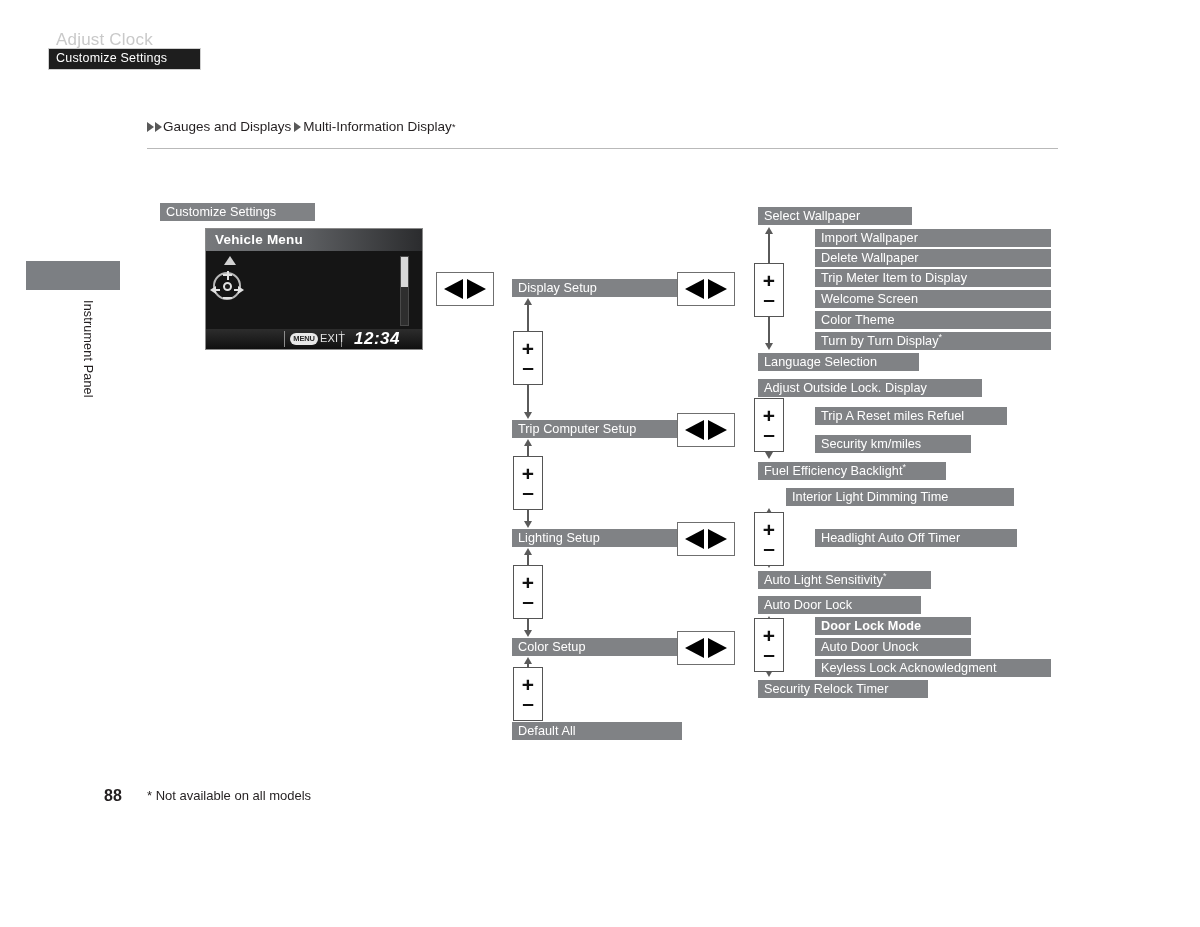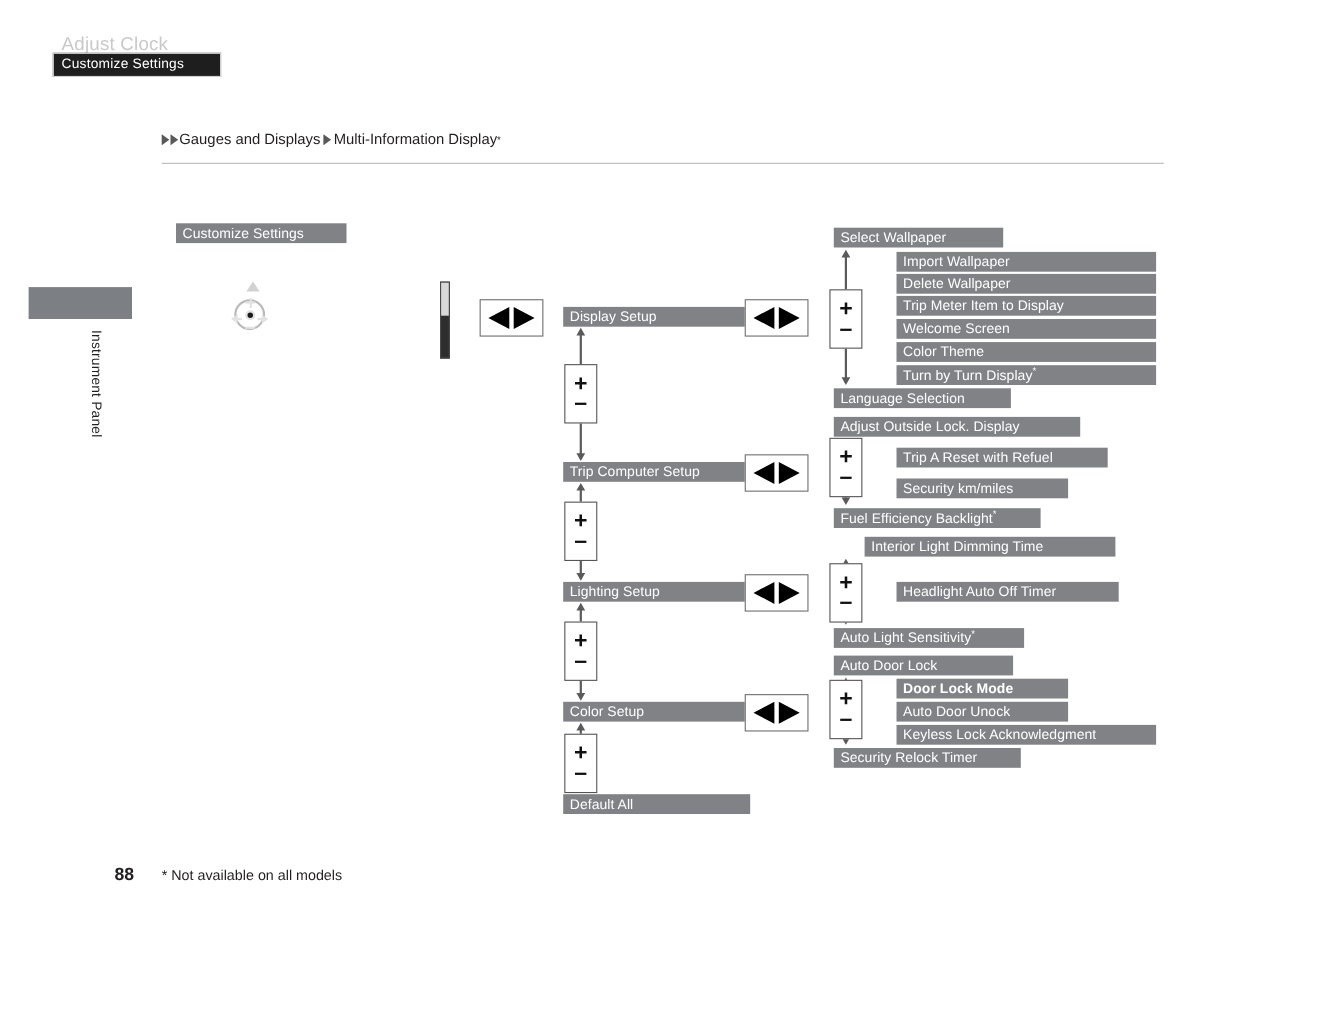--- a/index.html
+++ b/index.html
@@ -200,20 +200,30 @@
       <span>Multi-Information Display</span>
       <span class="sup">*</span>
   </div>
   <div class="rule"></div>
 
   <div class="sidetab-block"></div>
   <div class="sidetab-text">Instrument Panel</div>
 
   <div class="bar" style="left:160px;top:203px;width:149px;">Customize Settings</div>
 
+  <div class="mid">
+    <div class="mid-head">Vehicle Menu</div>
+    <div class="mid-body"></div>
+    <div class="mid-foot"></div>
+    <div class="foot-sep1"></div>
+    <div class="foot-sep2"></div>
+    <div class="menu-pill">MENU</div>
+    <div class="exit-lbl">EXIT</div>
+    <div class="clock">12:34</div>
+  </div>
   <div class="mid-row1">Adjust Clock</div>
   <div class="mid-sel">
     <span>Customize Settings</span>
   </div>
   <div class="up-arrow"></div>
   <div class="wheel">
     <div class="ring"></div>
       <div class="pl"></div>
       <div class="pl2"></div>
     <div class="mn"></div>
@@ -296,21 +306,21 @@
 
   <div class="ah-up" style="left:764.5px;top:227px;"></div>
   <div class="vline" style="left:768.3px;top:232px;height:116px;"></div>
   <div class="ah-dn" style="left:764.5px;top:343px;"></div>
   <div class="pmbox" style="left:754px;top:263px;">
     <div class="p">+</div>
     <div class="m">–</div>
   </div>
 
   <div class="bar" style="left:758px;top:379px;width:218px;">Adjust Outside Lock. Display</div>
-  <div class="bar" style="left:815px;top:407px;width:186px;">Trip A Reset with Refuel</div>
+  <div class="bar" style="left:815px;top:407px;width:186px;">Trip A Reset miles Refuel</div>
   <div class="bar" style="left:815px;top:435px;width:150px;">Security km/miles</div>
   <div class="bar" style="left:758px;top:462px;width:182px;"><span>Fuel Efficiency Backlight</span><span class="sup">*</span></div>
 
   <div class="ah-up" style="left:764.5px;top:399px;"></div>
   <div class="vline" style="left:768.3px;top:404px;height:52px;"></div>
   <div class="ah-dn" style="left:764.5px;top:452px;"></div>
   <div class="pmbox" style="left:754px;top:398px;">
     <div class="p">+</div>
     <div class="m">–</div>
   </div>

